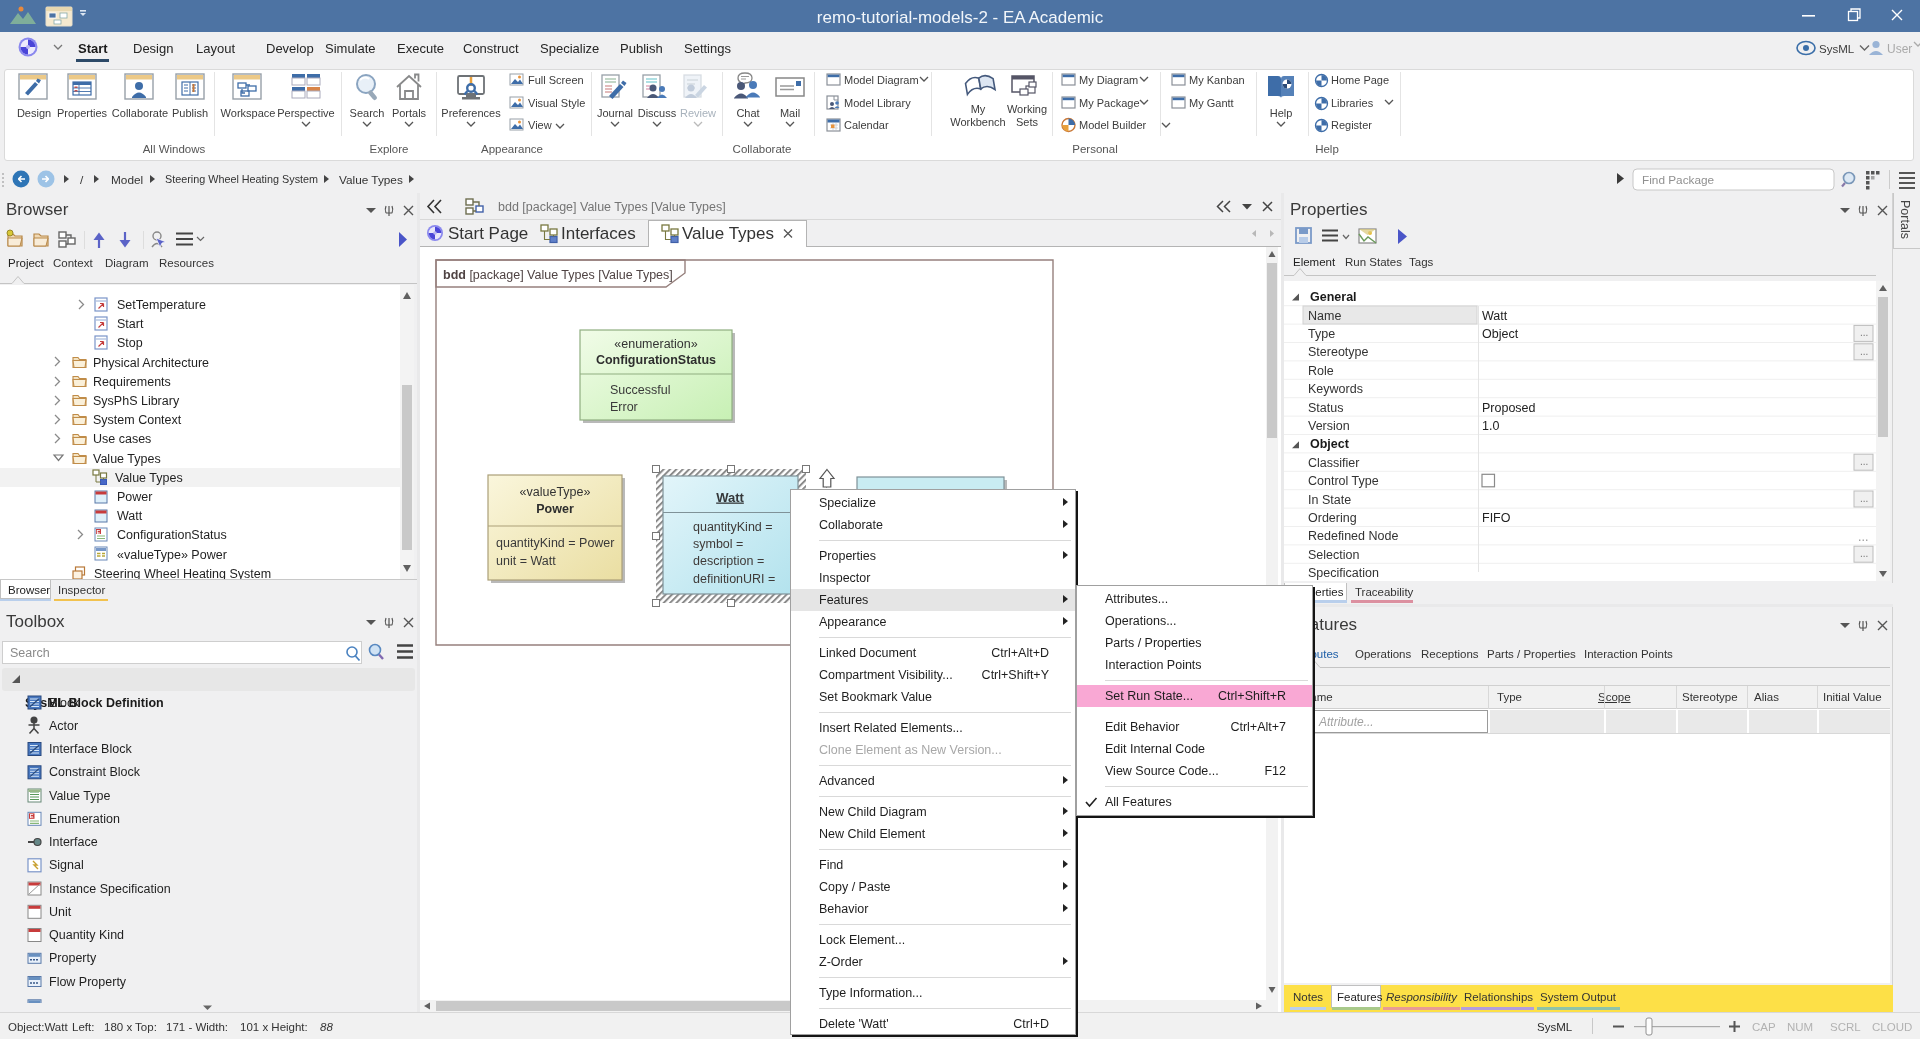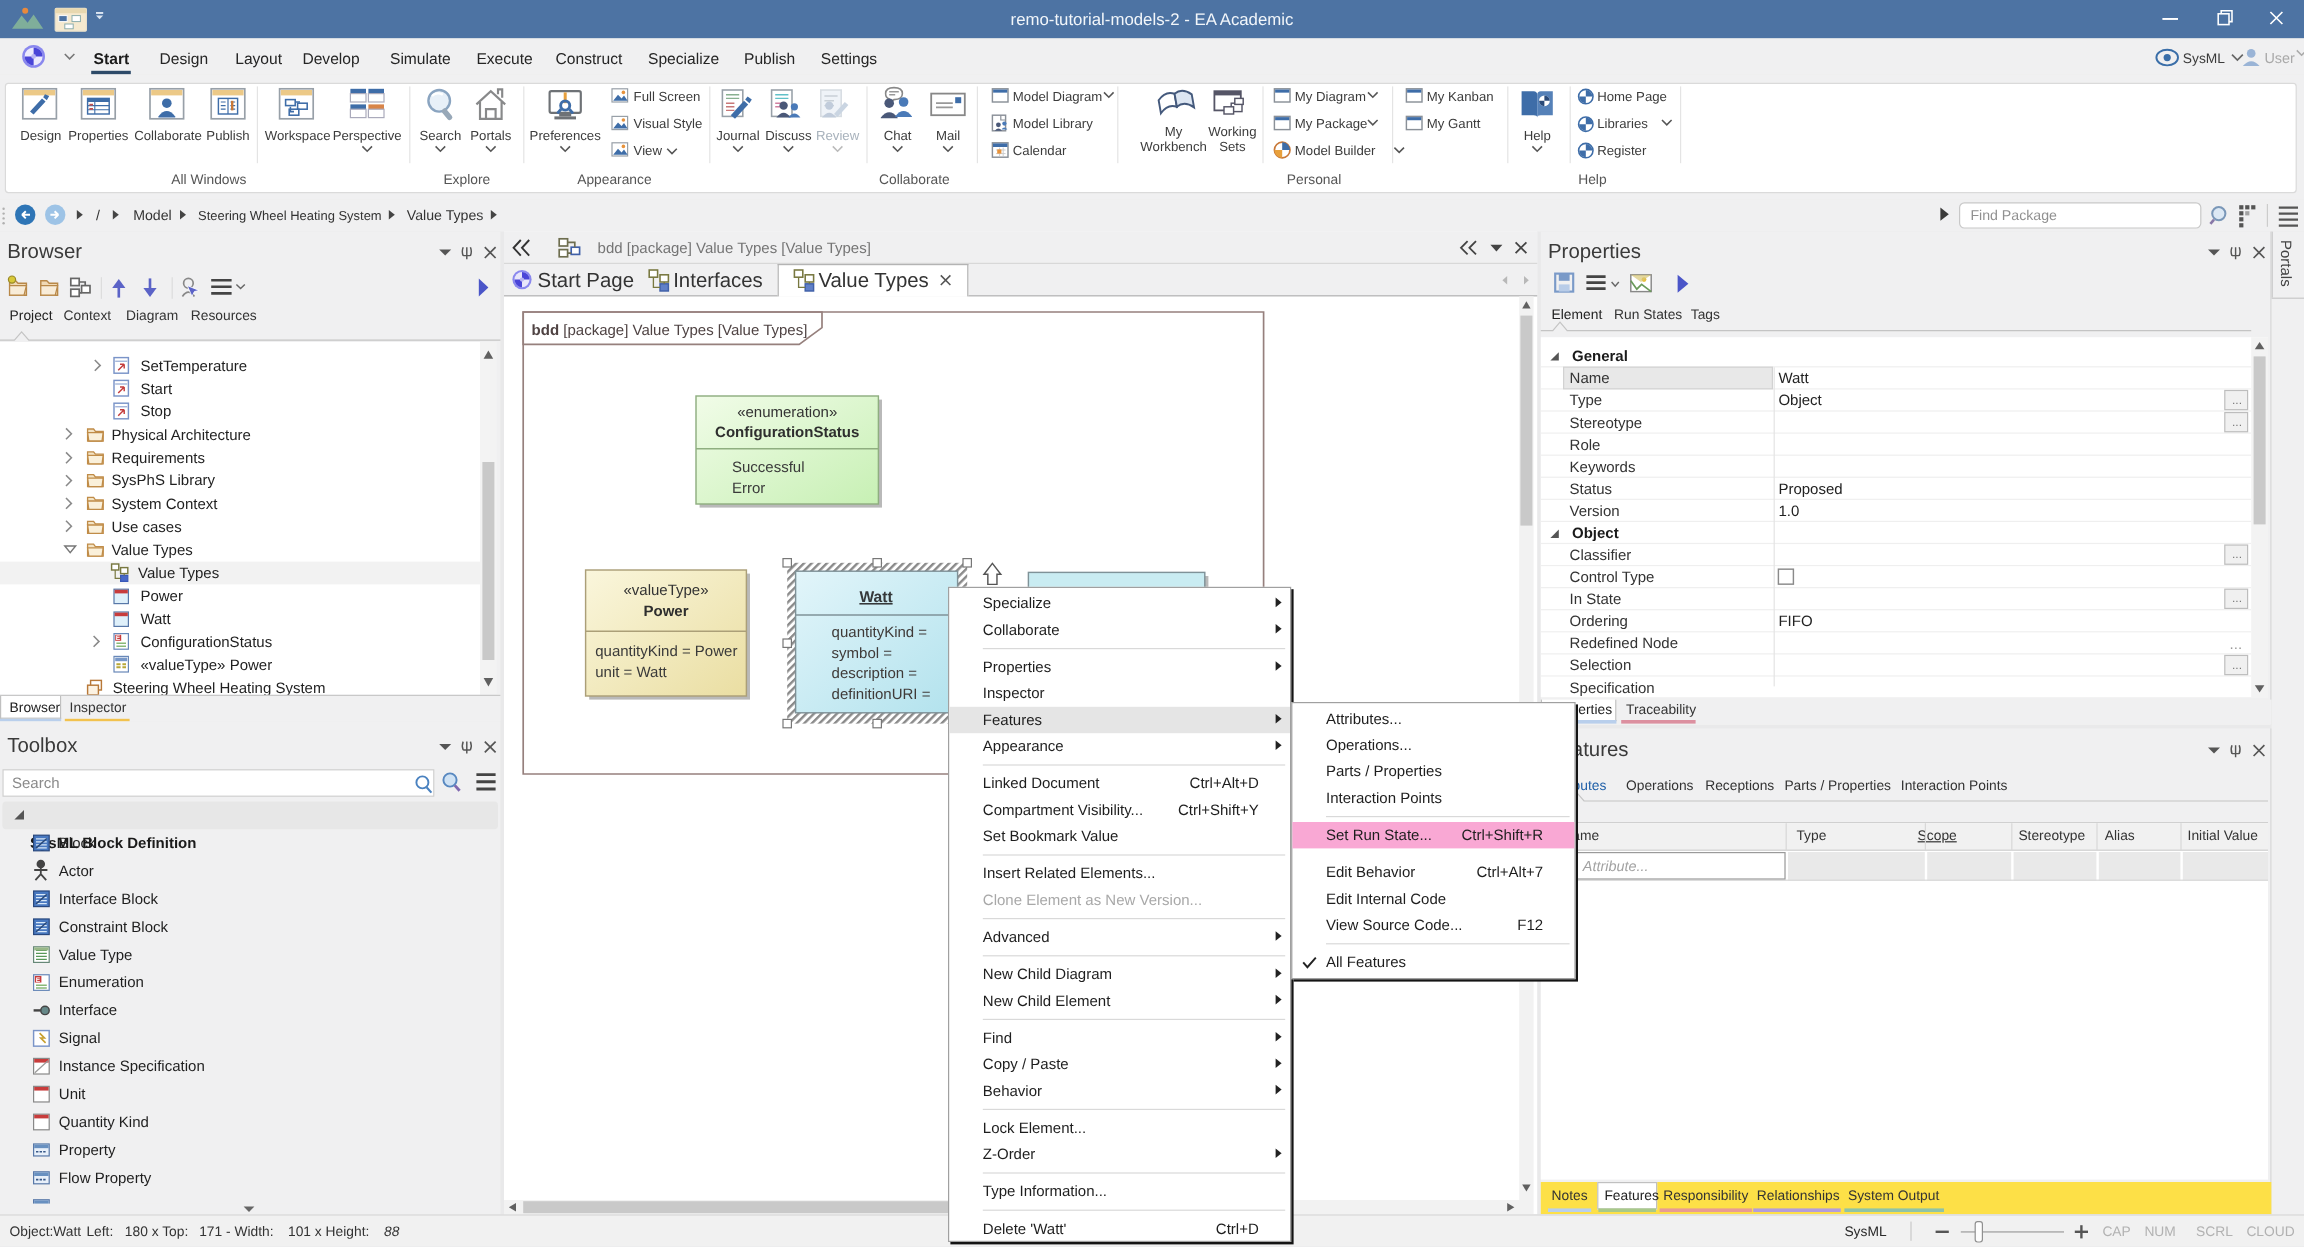--- a/index.html
+++ b/index.html
@@ -6,21 +6,21 @@
 html,body { width:1920px; height:1039px; overflow:hidden; }
 body { font-family:"Liberation Sans", sans-serif; font-size:12px; color:#222; background:#e9e9ea; }
 #app { position:relative; width:1920px; height:1039px; }
 .abs { position:absolute; }
 .t { position:absolute; white-space:nowrap; }
 .tt { position:absolute; white-space:nowrap; font-size:11.5px; }
 svg { position:absolute; overflow:visible; }
 
 
 #titlebar { position:absolute; left:0; top:0; width:1920px; height:32px; background:#4d73a3; }
-#titlebar .title { position:absolute; left:0; right:0; top:8px; text-align:center; color:#f2f6fa; font-size:14px; }
+#titlebar .title { position:absolute; left:0; right:0; top:8px; text-align:center; color:#f2f6fa; font-size:17px; }
 
 
 #ribtabs { position:absolute; left:0; top:32px; width:1920px; height:30px; background:#f0f0f1; }
 .ribtab { position:absolute; top:9px; font-size:13px; color:#252525; }
 
 
 #ribbon { position:absolute; left:0; top:62px; width:1920px; height:104px; background:#f0f0f1; }
 #ribpanel { position:absolute; left:4px; top:7px; width:1910px; height:92px; background:#fff; border:1px solid #dadada; border-radius:3px; }
 
 
@@ -87,21 +87,21 @@
       <circle cx="10" cy="12" r="7.5" fill="#eceafc"></circle>
       <path d="M10 4.5 A7.5 7.5 0 0 1 17.5 12 L10 12 Z" fill="#4a45d8"></path>
       <path d="M10 19.5 A7.5 7.5 0 0 1 2.5 12 L10 12 Z" fill="#4a45d8"></path>
       <circle cx="10" cy="12" r="2" fill="#b9b5f2"></circle>
       <path d="M36 10 l4 4 l4 -4" stroke="#777" stroke-width="1.3" fill="none"></path>
     </svg>
     <div class="ribtab" style="left:78px;font-weight:bold;color:#1b1b1b;">Start</div>
     <div class="abs" style="left:76px;top:27px;width:33px;height:3px;background:#2d4a68;"></div>
     <div class="ribtab" style="left:133px;">Design</div>
     <div class="ribtab" style="left:196px;">Layout</div>
-    <div class="ribtab" style="left:252px;">Develop</div>
+    <div class="ribtab" style="left:266px;">Develop</div>
     <div class="ribtab" style="left:325px;">Simulate</div>
     <div class="ribtab" style="left:397px;">Execute</div>
     <div class="ribtab" style="left:463px;">Construct</div>
     <div class="ribtab" style="left:540px;">Specialize</div>
     <div class="ribtab" style="left:620px;">Publish</div>
     <div class="ribtab" style="left:684px;">Settings</div>
     <svg width="250px" height="26" style="left:1670px;top:3px">
       <ellipse cx="136" cy="13" rx="9" ry="6.5" fill="none" stroke="#3a6ea8" stroke-width="1.6"></ellipse>
       <circle cx="136" cy="13" r="3" fill="#3a6ea8"></circle>
       <text x="149" y="17.5" font-size="11.5" fill="#3c3c3c" font-family="Liberation Sans">SysML</text>
@@ -919,21 +919,21 @@
           </svg>
         <div class="abs" style="left:10px;top:0;width:194px;height:23px;background:#fff;border:1px solid #9a9a9a;">
           <div class="t" style="left:24px;top:4px;color:#a2a2a2;font-style:italic;">Attribute...</div>
         </div>
       </div>
     </div>
     <div class="abs" style="left:0;top:378px;width:609px;height:27px;background:#fde047;">
       <div class="abs" style="left:47px;top:0;width:50px;height:23px;background:#fff;border:1px solid #c0c0c0;"></div>
       <div class="tt" style="left:9px;top:6px;color:#333;">Notes</div>
       <div class="tt" style="left:53px;top:6px;color:#222;">Features</div>
-      <div class="tt" style="left:102px;top:6px;color:#333;">Responsibility</div>
+      <div class="tt" style="left:102px;top:6px;color:#333;font-style:italic;">Responsibility</div>
       <div class="tt" style="left:180px;top:6px;color:#333;">Relationships</div>
       <div class="tt" style="left:256px;top:6px;color:#333;">System Output</div>
       <div class="abs" style="left:6px;top:22px;width:36px;height:3px;background:#b9cfec;"></div>
       <div class="abs" style="left:48px;top:22px;width:48px;height:3px;background:#a8c98a;"></div>
       <div class="abs" style="left:99px;top:22px;width:77px;height:3px;background:#e89b94;"></div>
       <div class="abs" style="left:177px;top:22px;width:73px;height:3px;background:#b39ddb;"></div>
       <div class="abs" style="left:253px;top:22px;width:83px;height:3px;background:#8fc3a7;"></div>
     </div>
   </div>
   <div id="portals">

